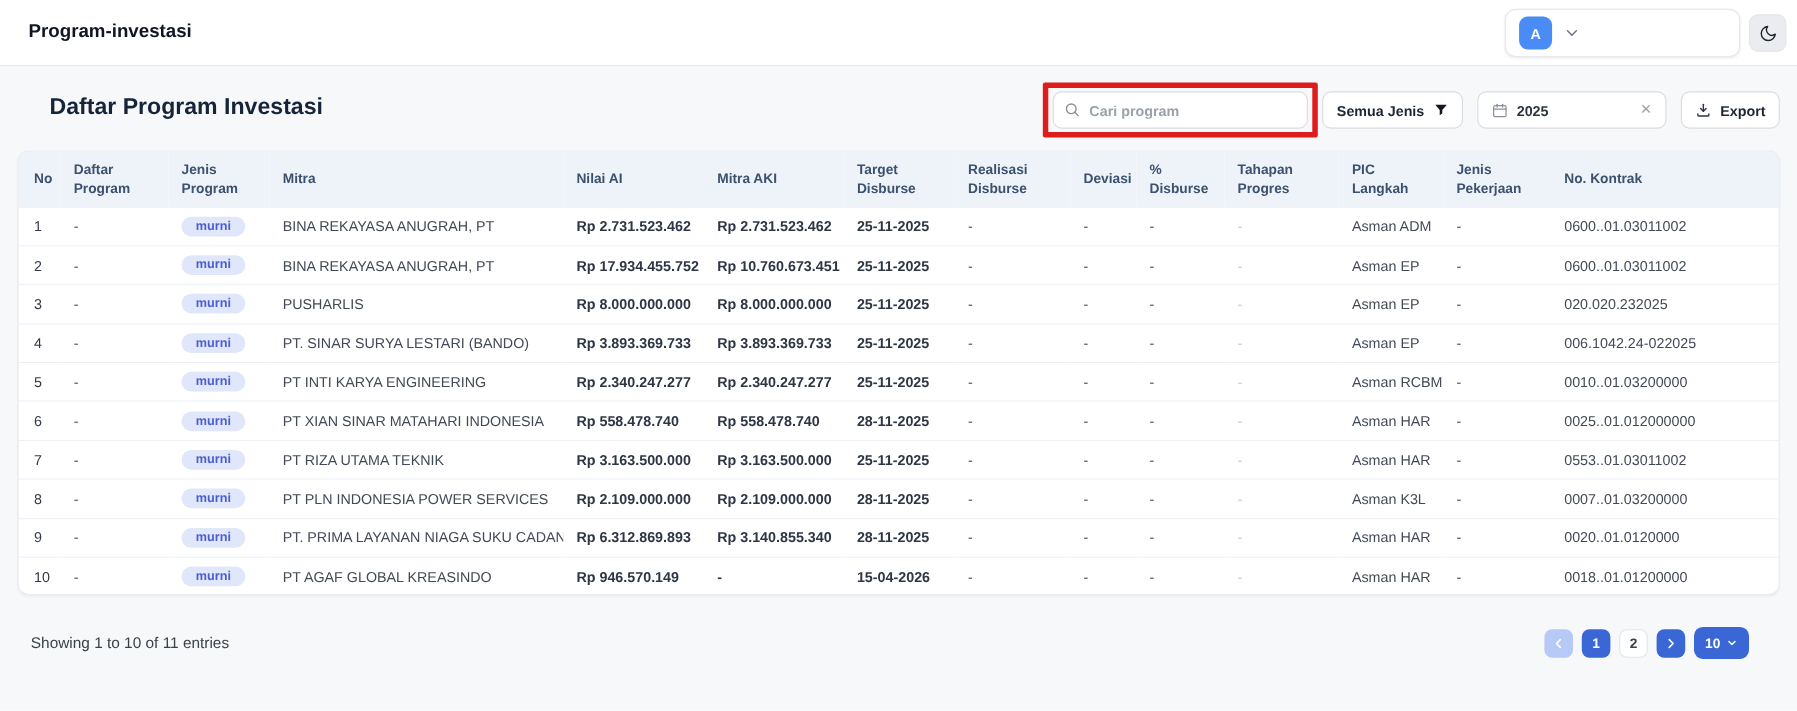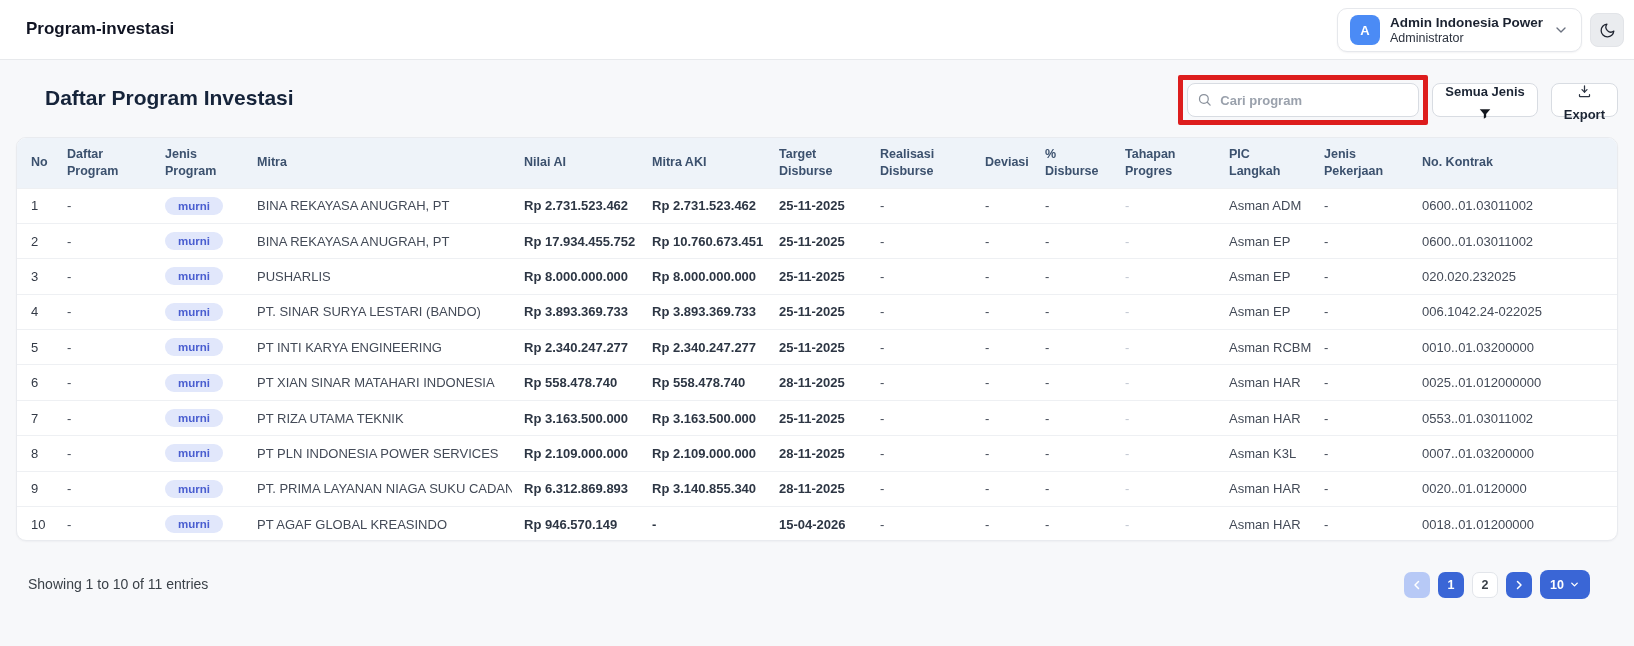--- a/index.html
+++ b/index.html
@@ -30,21 +30,21 @@
   .search-wrap { position:relative; }
   .annotation-box { position:absolute; left:-9px; top:-8px; right:-9px; bottom:-8px;
     border:5px solid #dd1d1d; border-radius:2px; pointer-events:none; z-index:4; }
   .search-input { width:232px; height:34px; border:1px solid #d8dce2; border-radius:8px;
     background:#fff; padding:0 10px 0 32px; font-size:13px; color:#2c3442;
     font-family:inherit; outline:none;font-weight:bold; }
   .search-input::placeholder { color:#9aa1ac; }
   .search-icn { position:absolute; left:10px; top:9px; color:#8a919c; z-index:2; }
   .btn { height:34px; background:#fff; border:1px solid #d8dce2; border-radius:8px;
     display:flex; align-items:center; gap:8px; padding:0 12px; cursor:pointer;
-    font-size:13px; color:#1c2534;flex-direction:column; }
+    font-size:13px; color:#1c2534; }
   .btn-label { font-weight:700; }
   .year-picker { width:172px; justify-content:flex-start; }
   .year-value { font-weight:600; color:#2c3442; flex:1; }
   .clear-x { color:#9aa1ac; font-size:13px; cursor:pointer; }
 
   
   .table-card { position:absolute; left:16px; top:137px; width:1602px; height:404px;
     background:#fff; border:1px solid #e9ebef; border-radius:10px; overflow:hidden;
     box-shadow:0 1px 2px rgba(16,24,40,.04); }
   table { width:100%; border-collapse:collapse; table-layout:fixed; }
@@ -82,24 +82,20 @@
   svg { display:block; }
 </style>
 </head>
 <body>
 
 <div class="topbar">
   <div class="app-title">Program-investasi</div>
 
   <div class="user-card">
     <div class="avatar">A</div>
-    <div class="user-meta">
-      <div class="user-name">Admin Indonesia Power</div>
-      <div class="user-role">Administrator</div>
-    </div>
     <span class="chev">
       <svg width="16" height="16" viewBox="0 0 24 24" fill="none" stroke="#6b7280" stroke-width="2" stroke-linecap="round" stroke-linejoin="round">
           <polyline points="6 9 12 15 18 9"></polyline>
         </svg>
     </span>
   </div>
 
   <div class="theme-btn">
     <span>
       <svg width="17" height="17" viewBox="0 0 24 24" fill="none" stroke="#1f2430" stroke-width="1.8" stroke-linecap="round" stroke-linejoin="round">
@@ -125,20 +121,32 @@
 
   <div class="btn">
     <span class="btn-label">Semua Jenis</span>
     <span>
       <svg width="14" height="14" viewBox="0 0 24 24">
           <path d="M3 4h18l-7 8v5.5L10 20v-8L3 4z" fill="#14181f"></path>
         </svg>
     </span>
   </div>
 
+  <div class="btn year-picker">
+    <span>
+      <svg width="15" height="15" viewBox="0 0 24 24" fill="none" stroke="#8a919c" stroke-width="1.8" stroke-linecap="round">
+          <rect x="3" y="5" width="18" height="16" rx="2"></rect>
+          <line x1="8" y1="3" x2="8" y2="7"></line>
+          <line x1="16" y1="3" x2="16" y2="7"></line>
+          <line x1="3" y1="10" x2="21" y2="10"></line>
+        </svg>
+    </span>
+    <span class="year-value">2025</span>
+    <span class="clear-x">✕</span>
+  </div>
 
   <div class="btn">
     <span>
       <svg width="15" height="15" viewBox="0 0 24 24" fill="none" stroke="#2c3442" stroke-width="2" stroke-linecap="round" stroke-linejoin="round">
           <path d="M12 3v10"></path>
           <path d="M8 9l4 4 4-4"></path>
           <path d="M4 17v2a1 1 0 0 0 1 1h14a1 1 0 0 0 1-1v-2"></path>
         </svg>
     </span>
     <span class="btn-label">Export</span>

